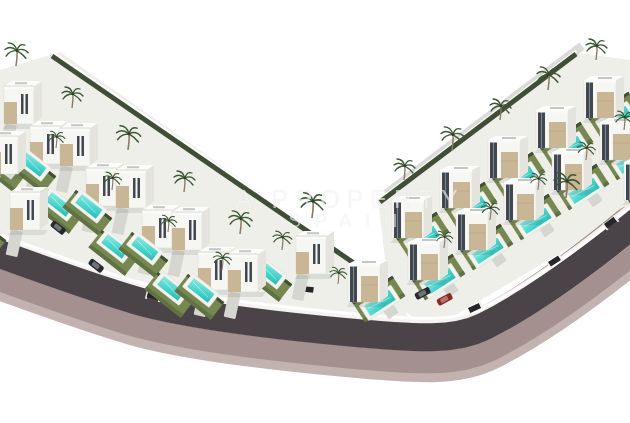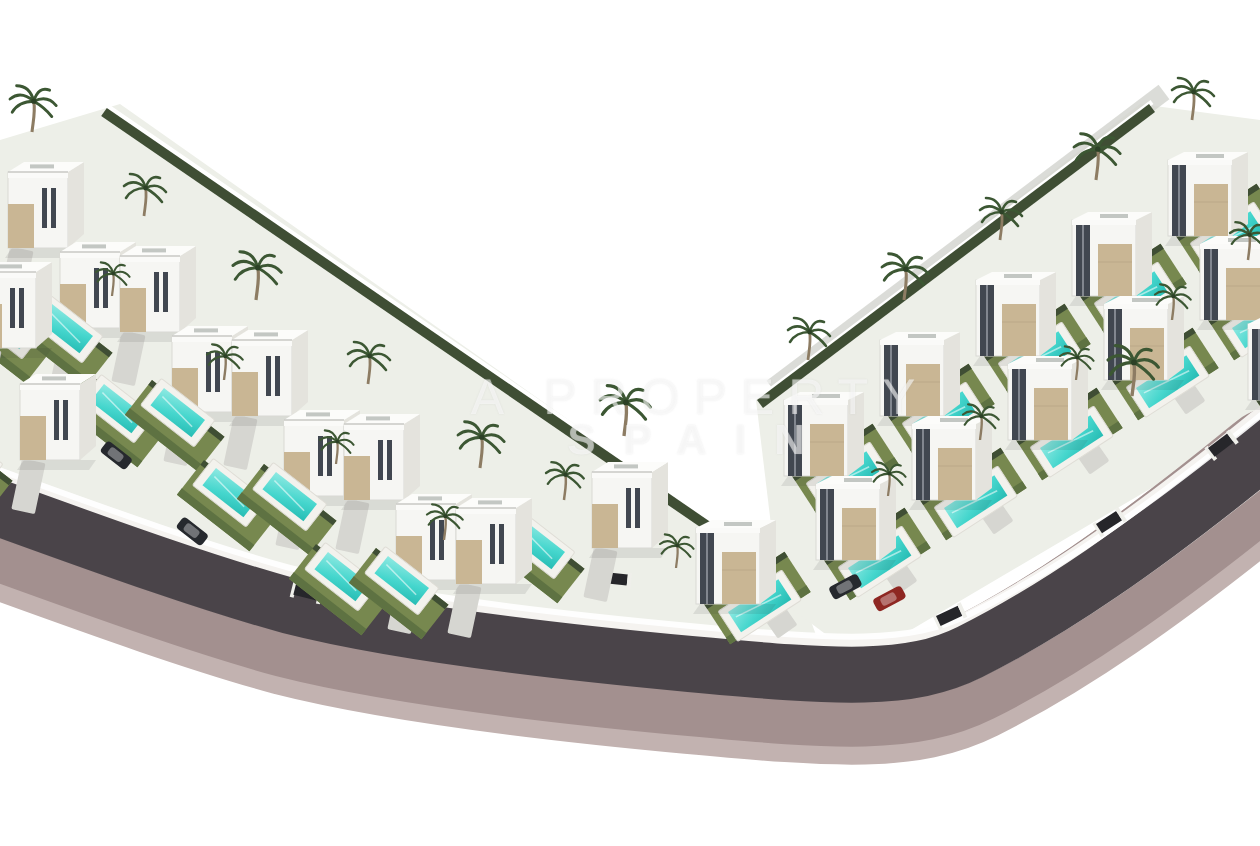--- a/index.html
+++ b/index.html
@@ -3,21 +3,21 @@
 <meta charset="utf-8">
 <style>
   html,body{margin:0;padding:0;background:#fff;}
   #stage{position:relative;width:630px;height:423px;overflow:hidden;background:#fff;
          font-family:"Liberation Sans",sans-serif;}
   #scene{position:absolute;left:0;top:0;}
   #watermark{position:absolute;left:225px;top:186px;width:250px;text-align:center;
              color:rgba(255,255,255,0.55);pointer-events:none;user-select:none;
              text-shadow:0 0 1px rgba(180,180,180,0.25);}
   #watermark .wm1{font-size:25px;font-weight:normal;letter-spacing:7px;line-height:26px;}
-  #watermark .wm2{font-size:21px;font-weight:bold;letter-spacing:14px;line-height:18px;}
+  #watermark .wm2{font-size:18px;font-weight:normal;letter-spacing:14px;line-height:18px;}
 </style>
 </head>
 <body>
 
 <div id="stage">
   <svg id="scene" width="630" height="423" viewBox="0 0 630 423">
       <defs>
         <linearGradient id="pg" x1="0" y1="0" x2="1" y2="1">
           <stop offset="0%" stop-color="#8fe9e2"></stop>
           <stop offset="55%" stop-color="#45d6cd"></stop>

